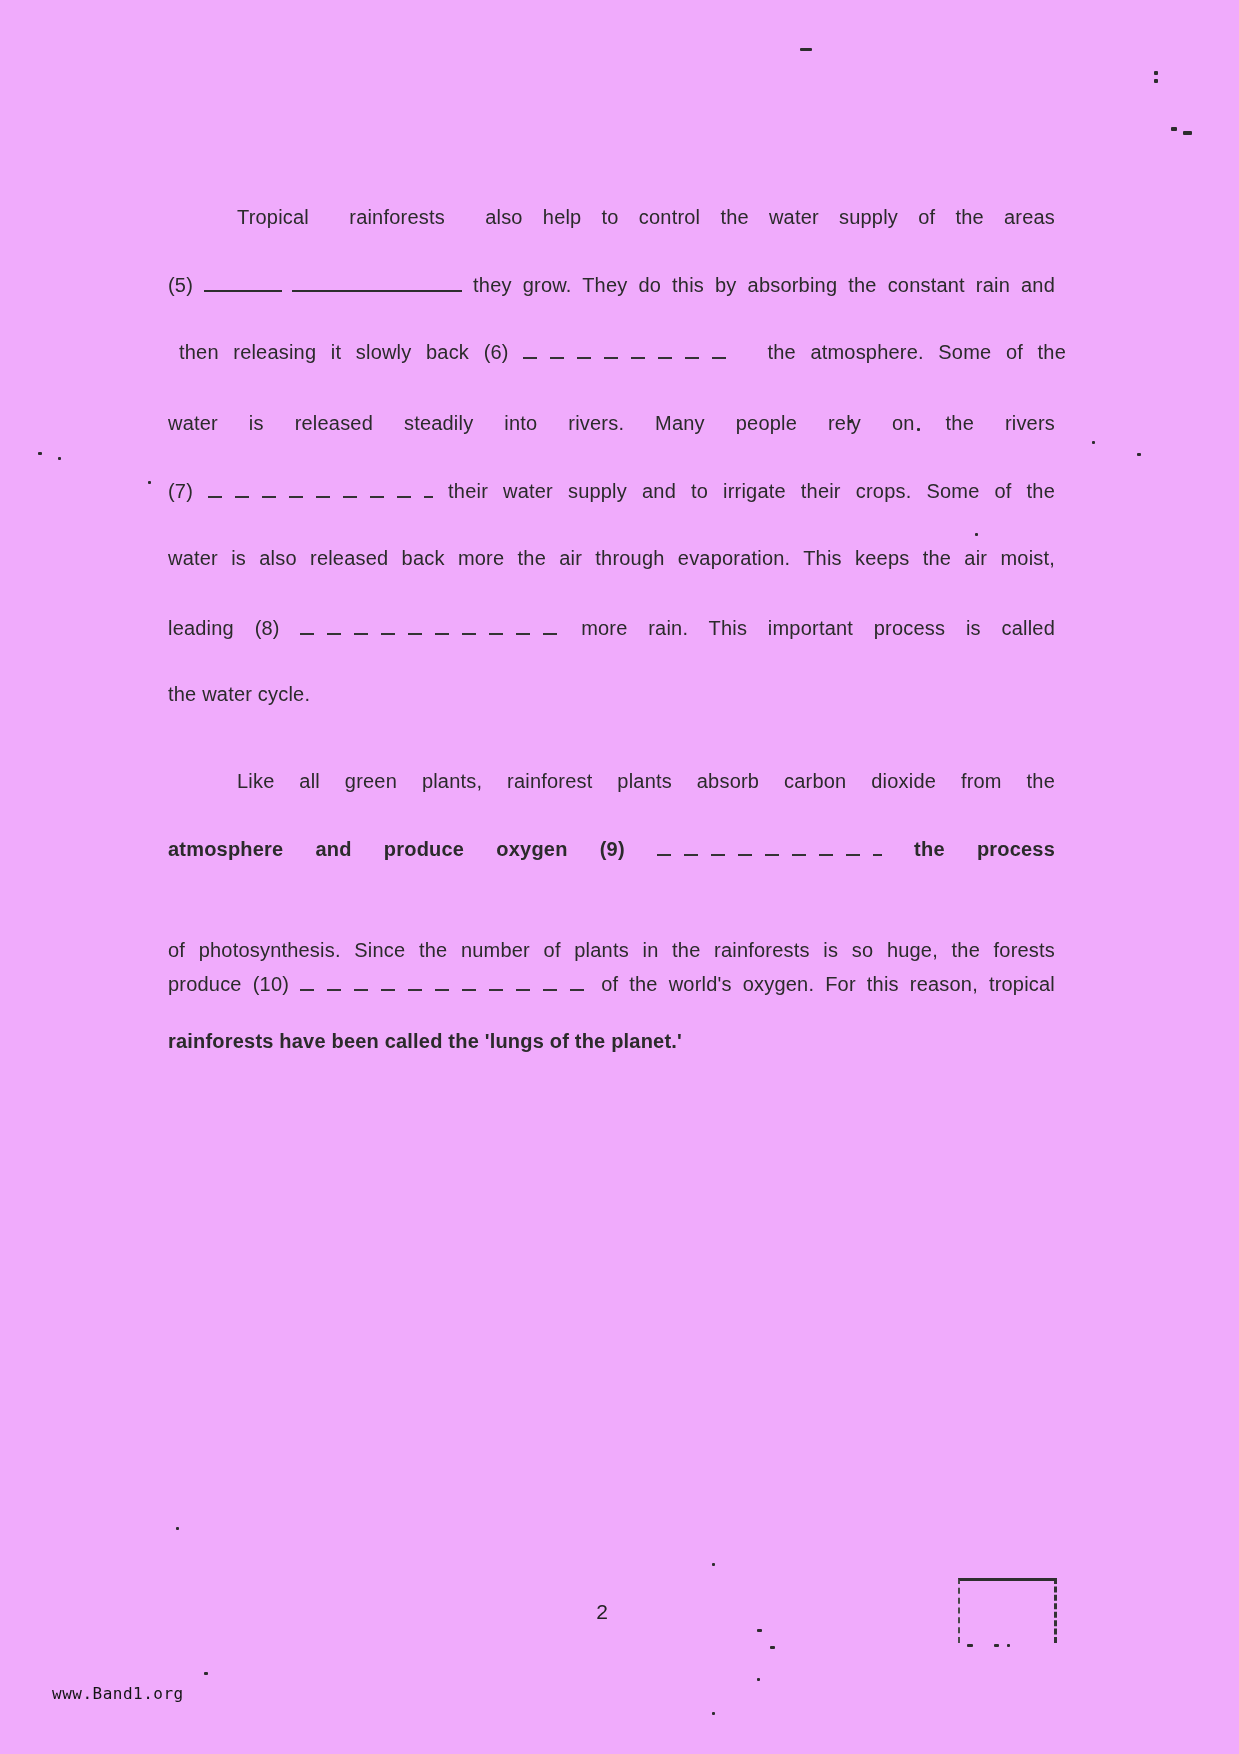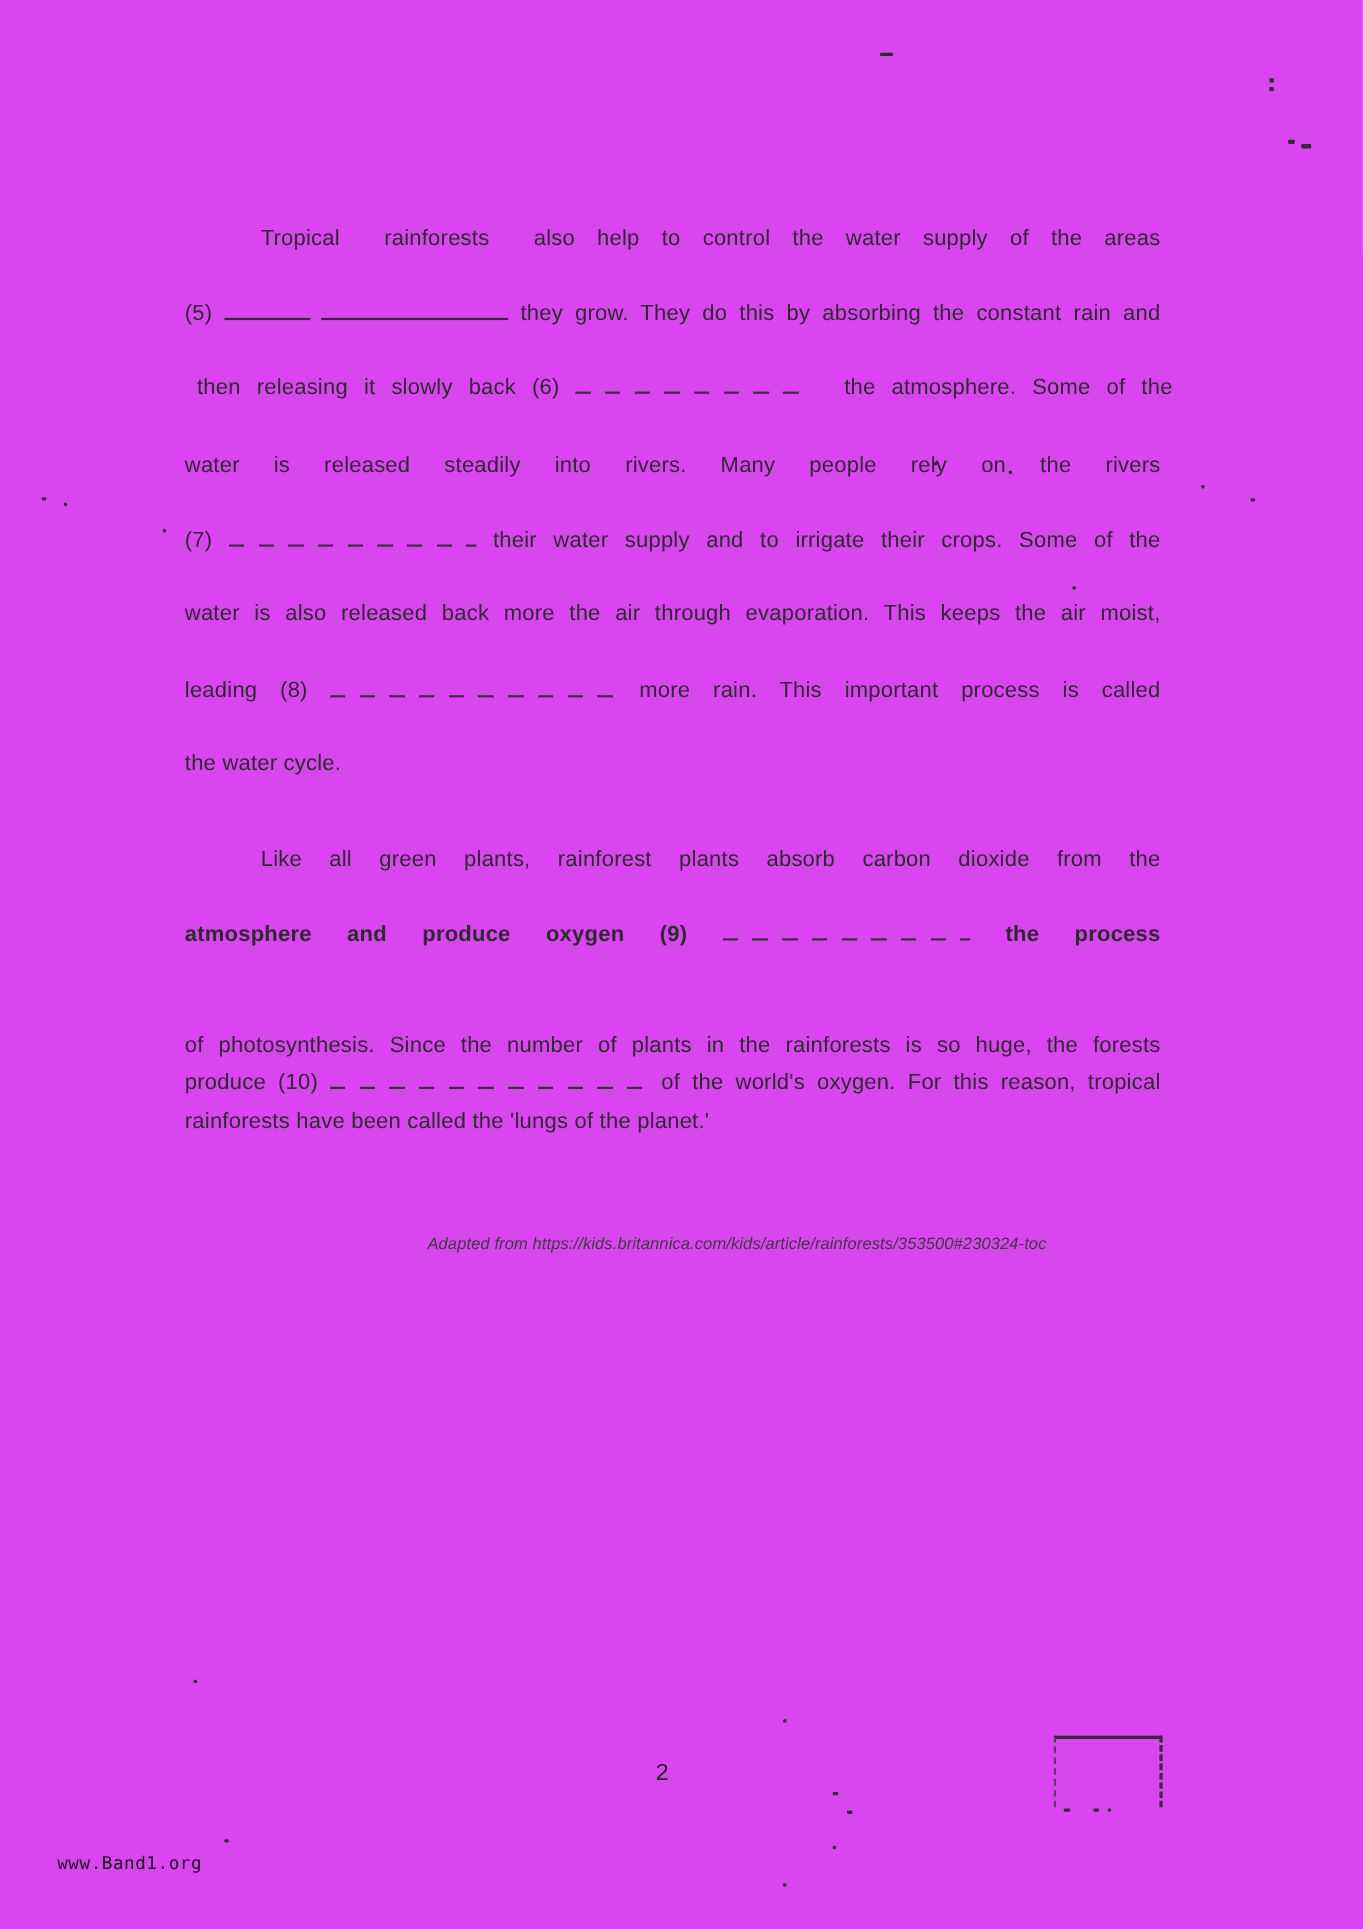--- a/index.html
+++ b/index.html
@@ -1,19 +1,19 @@
 <!DOCTYPE html>
 <html><head>
 <meta charset="utf-8">
 <style>
   html,body{margin:0;padding:0;background:#e8e8e8;}
   #page{
     position:relative;
     width:1239px;height:1754px;
-    background:#d946ef;
+    background:#f0abfc;
     overflow:hidden;
     font-family:"Liberation Sans",sans-serif;
     color:#2b2b2b;
   }
   .line{
     position:absolute;
     left:168px;
     width:887px;
     font-size:20px;
     line-height:26px;
@@ -65,24 +65,23 @@
       <div class="line stretch" style="top: 339px; margin-left: 11px;"><span>then releasing it slowly back (6) </span><span class="blank dashed" style="width: 215px;"></span><span>  the atmosphere. Some of the</span></div>
       <div class="line stretch" style="top: 410px;"><span>water is released steadily into rivers. Many people rely on the rivers</span></div>
       <div class="line stretch" style="top: 478px;"><span>(7) </span><span class="blank dashed" style="width: 225px;"></span><span> their water supply and to irrigate their crops. Some of the</span></div>
       <div class="line stretch" style="top: 545px;"><span>water is also released back more the air through evaporation. This keeps the air moist,</span></div>
       <div class="line stretch" style="top: 615px;"><span>leading (8) </span><span class="blank dashed" style="width: 260px;"></span><span> more rain. This important process is called</span></div>
       <div class="line" style="top: 681px;"><span>the water cycle.</span></div>
       <div class="line stretch indent" style="top: 768px;"><span>Like all green plants, rainforest plants absorb carbon dioxide from the</span></div>
       <div class="line stretch" style="top: 836px; font-weight: bold;"><span>atmosphere and produce oxygen (9) </span><span class="blank dashed" style="width: 225px;"></span><span> the process</span></div>
       <div class="line stretch" style="top: 937px;"><span>of photosynthesis. Since the number of plants in the rainforests is so huge, the forests</span></div>
       <div class="line stretch" style="top: 971px;"><span>produce (10) </span><span class="blank dashed" style="width: 290px;"></span><span> of the world's oxygen. For this reason, tropical</span></div>
-      <div class="line" style="top: 1006px;"><span>rainforests have been called the 'lungs of the planet.'</span></div>
+      <div class="line" style="top: 1028px; font-weight: bold;"><span>rainforests have been called the 'lungs of the planet.'</span></div>
     </div>
 
-  <div id="attribution">Adapted from https://kids.britannica.com/kids/article/rainforests/353500#230324-toc</div>
 
   <div id="page-number">2</div>
 
   <div id="answer-box"></div>
 
   <div id="watermark">www.Band1.org</div>
 
   <div id="speck-layer">
       <div class="speck" style="left: 800px; top: 48px; width: 12px; height: 3px;"></div>
       <div class="speck" style="left: 1154px; top: 71px; width: 4px; height: 4px;"></div>

